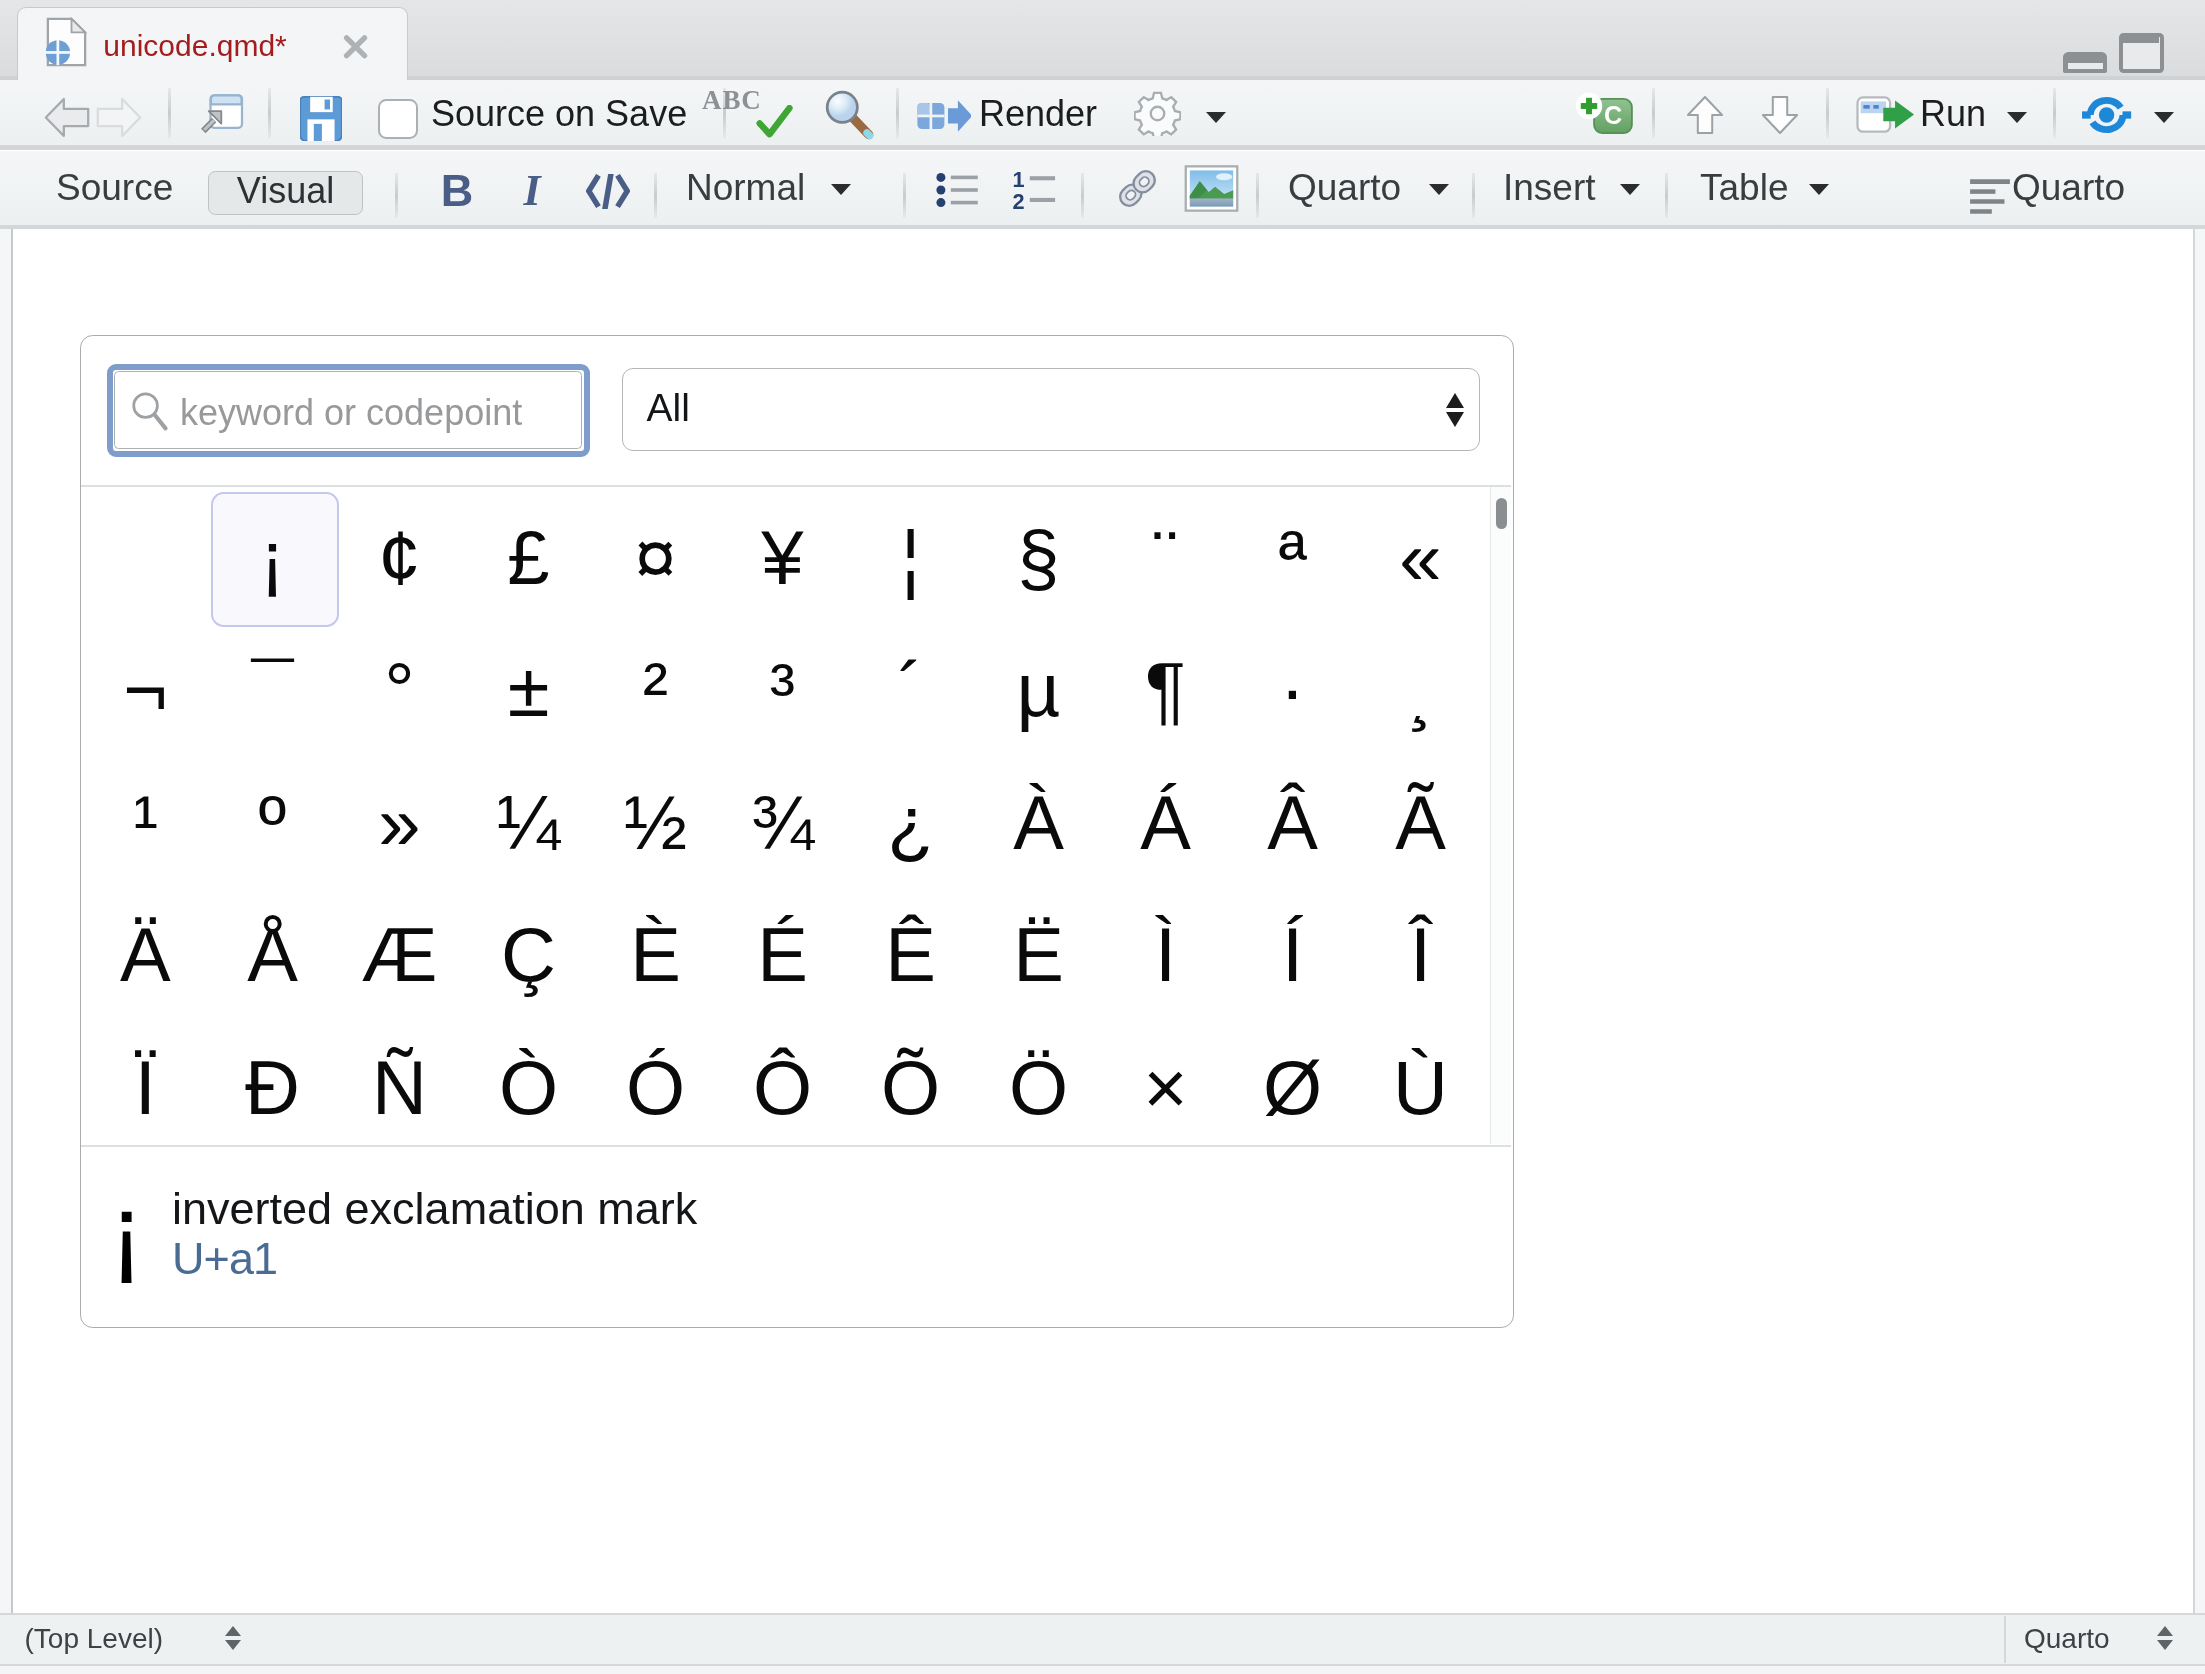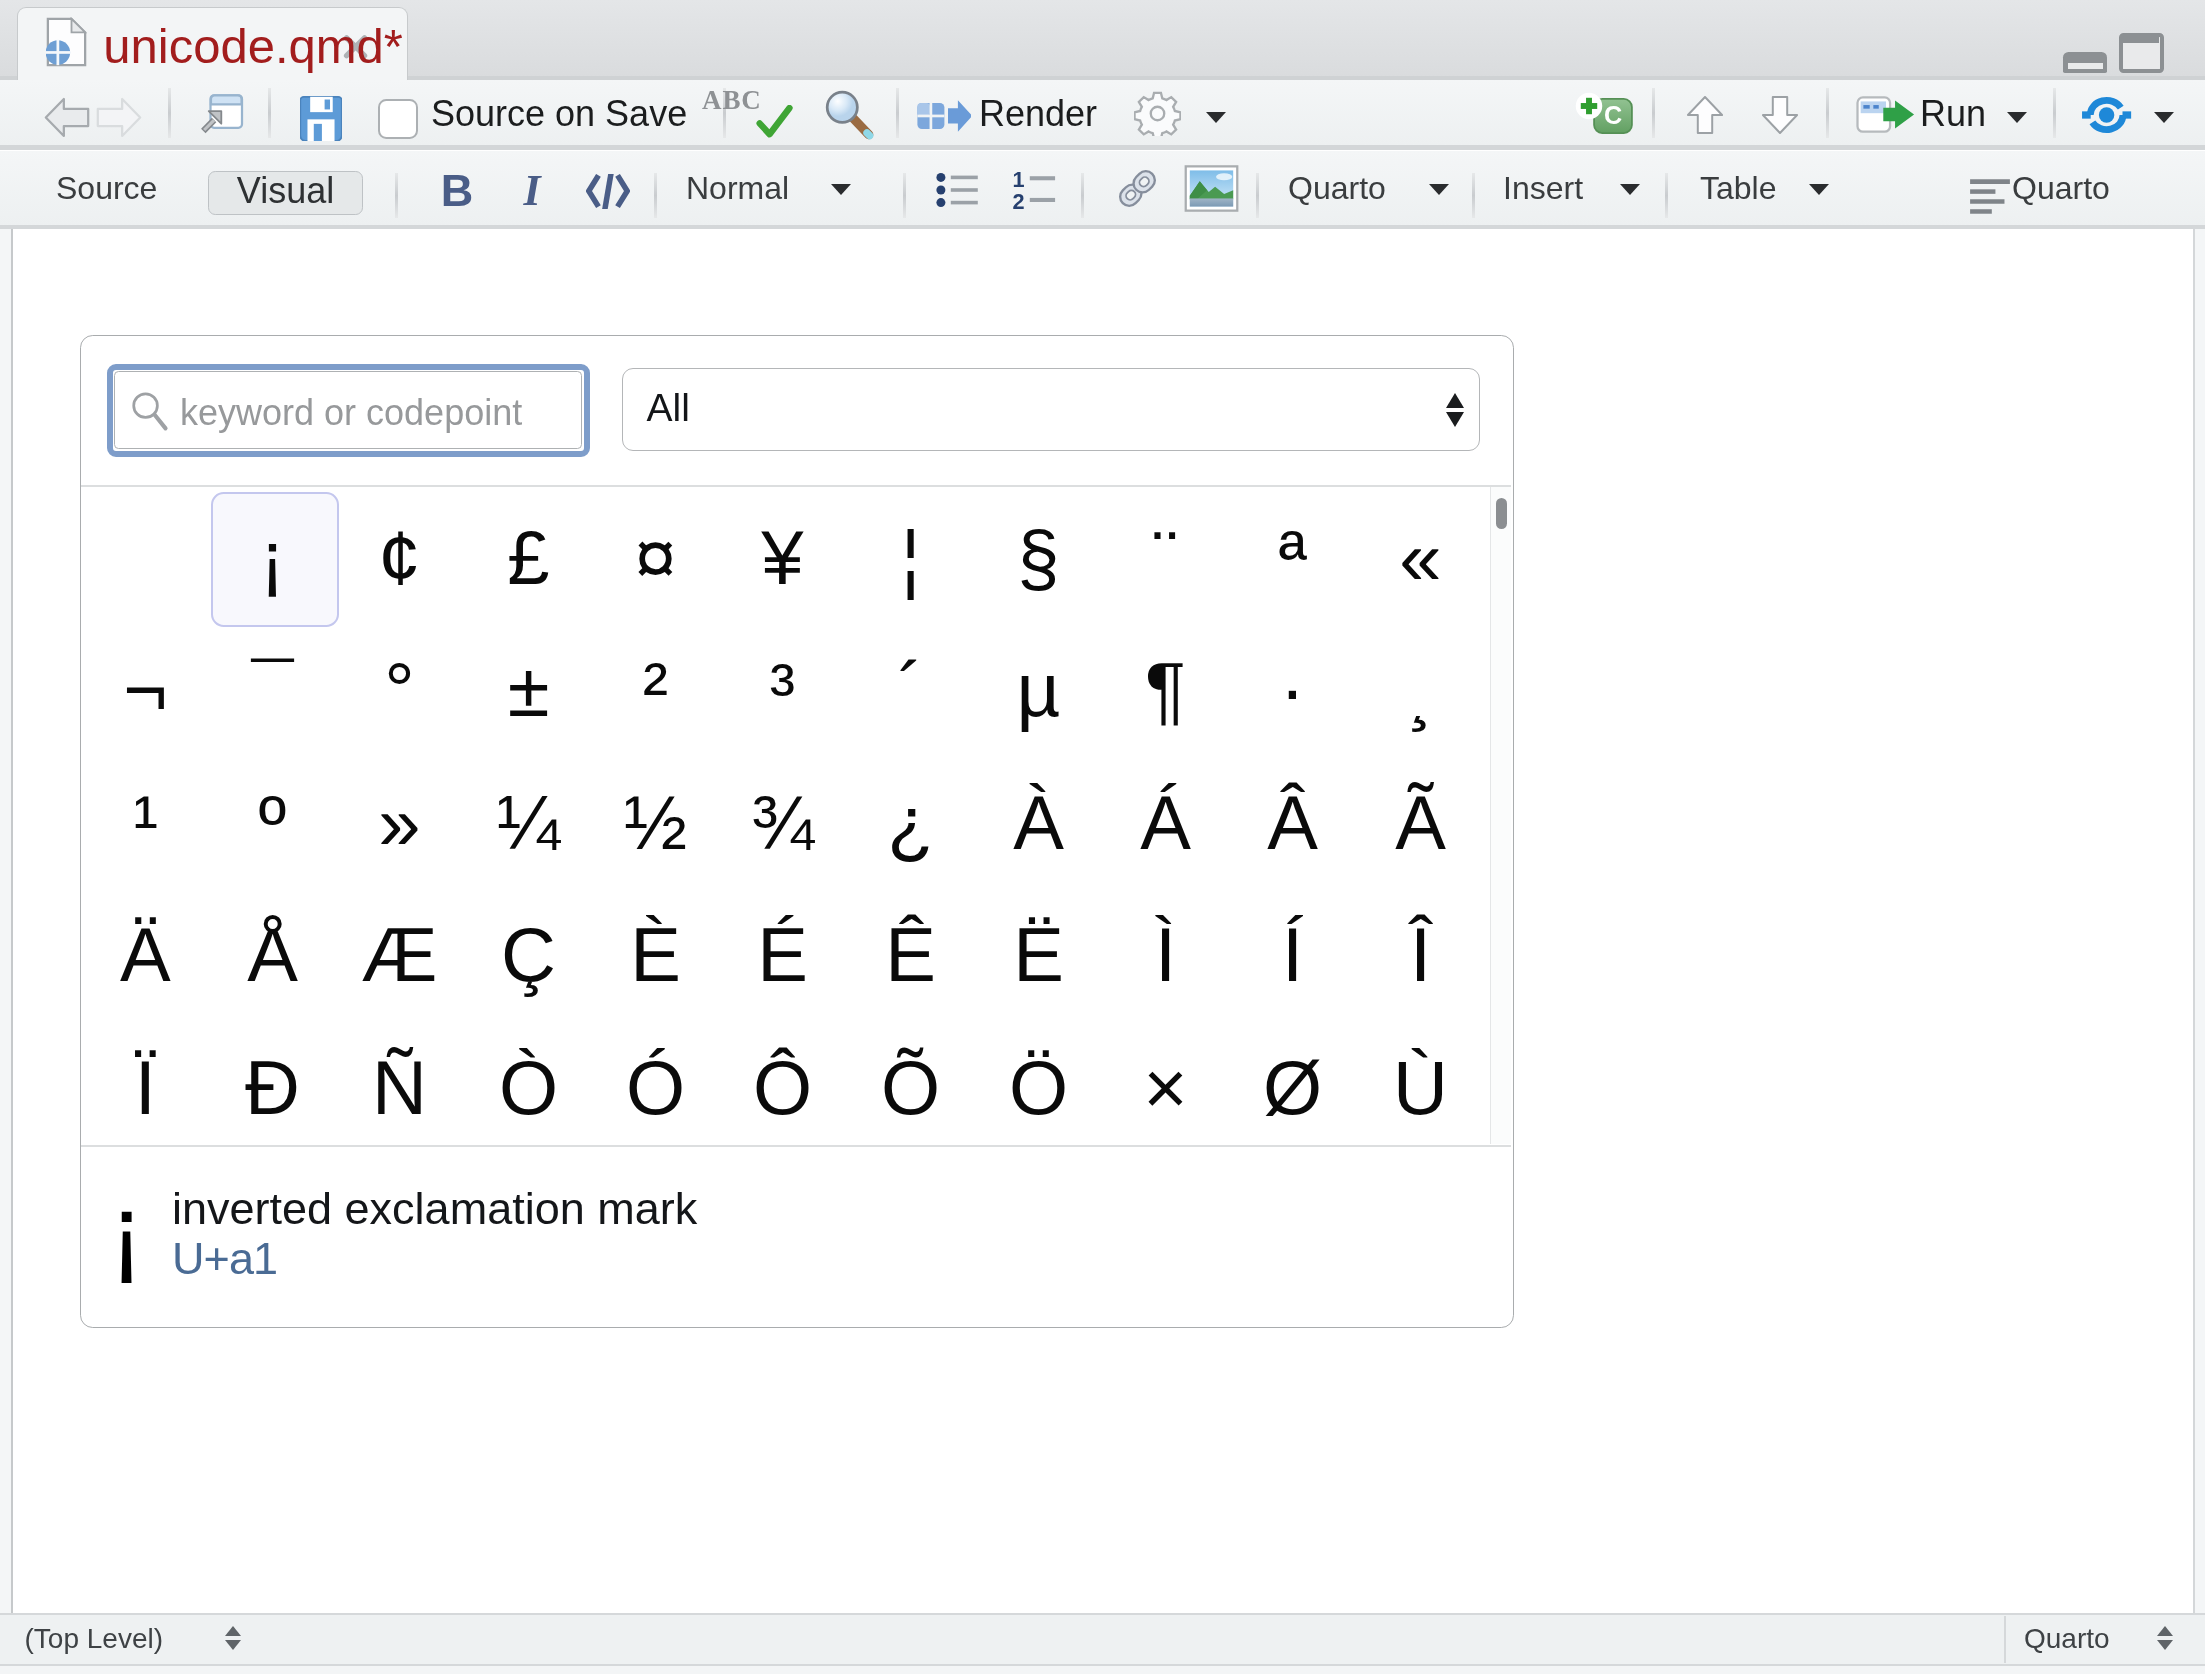--- a/index.html
+++ b/index.html
@@ -6,30 +6,30 @@
 body{font-family:"Liberation Sans",sans-serif;background:#fff;position:relative}
 #app{position:absolute;left:0;top:0;width:2206px;height:1675px}
 .abs{position:absolute}
 
 
 .tabstrip{position:absolute;left:0;top:0;width:2206px;height:80px;
   background:linear-gradient(#E4E6E8,#D9DBDD);}
 .tabstrip::after{content:"";position:absolute;left:0;bottom:0;width:100%;height:3.6px;background:#CFD2D4}
 .tab{position:absolute;left:17.3px;top:7.3px;width:391px;height:73px;background:#F3F5F6;
   border:1.8px solid #C7CACC;border-bottom:none;border-radius:9px 9px 0 0;z-index:3}
-.tabname{position:absolute;left:85px;top:17.3px;line-height:40px;font-size:49px;color:#A21D1D}
+.tabname{position:absolute;left:85px;top:17.3px;line-height:40px;font-size:30px;color:#A21D1D}
 
 .toolbar1{position:absolute;left:0;top:80px;width:2206px;height:65px;background:linear-gradient(#F4F6F7,#EDF0F1)}
 .tb1border{position:absolute;left:0;top:145px;width:2206px;height:4.5px;background:#D3D6D8}
 .toolbar2{position:absolute;left:0;top:151px;width:2206px;height:75px;background:linear-gradient(#F4F6F7,#EDF0F1)}
 .tb2border{position:absolute;left:0;top:225px;width:2206px;height:3.6px;background:#D4D7D9}
 .sep1{position:absolute;top:88px;width:2.7px;height:50px;background:linear-gradient(#e6e8e9,#c9cccf,#e6e8e9)}
 .sep2{position:absolute;top:173px;width:2.7px;height:45px;background:linear-gradient(#e6e8e9,#c9cccf,#e6e8e9)}
 .t1{position:absolute;top:93px;line-height:42px;font-size:36px;color:#1B1D1E}
-.t2{position:absolute;top:168px;line-height:40px;font-size:32px;color:#3A3D3F}
+.t2{position:absolute;top:168px;line-height:40px;font-size:37px;color:#3A3D3F}
 .caret{position:absolute;width:0;height:0;border-left:10px solid transparent;border-right:10px solid transparent;border-top:11px solid #2A2C2E}
 .checkbox{position:absolute;left:378px;top:99px;width:40px;height:40px;border:2.7px solid #ACB0B3;border-radius:8.2px;background:#fff}
 .visualbtn{position:absolute;left:208px;top:171px;width:155px;height:44px;background:#E5E8E9;border:1.8px solid #BEC2C5;border-radius:7.3px;
   text-align:center;line-height:38px;font-size:36px;color:#2E3133}
 .bi{position:absolute;top:168px;line-height:45px;font-size:45px;font-weight:bold;color:#4A5D87}
 .win-min{position:absolute;left:2063px;top:52px;width:44px;height:21px;background:#8C9093;border-radius:5.5px 5.5px 1.8px 1.8px}
 .win-min::after{content:"";position:absolute;left:4.5px;top:11px;width:35px;height:5.5px;background:#E9EAEB}
 .win-max{position:absolute;left:2119px;top:33px;width:45px;height:40px;border:4.5px solid #8C9093;border-radius:4.5px;background:#E9EAEB}
 .win-max::after{content:"";position:absolute;left:0;top:0;width:36px;height:6.4px;background:#8C9093}
 

